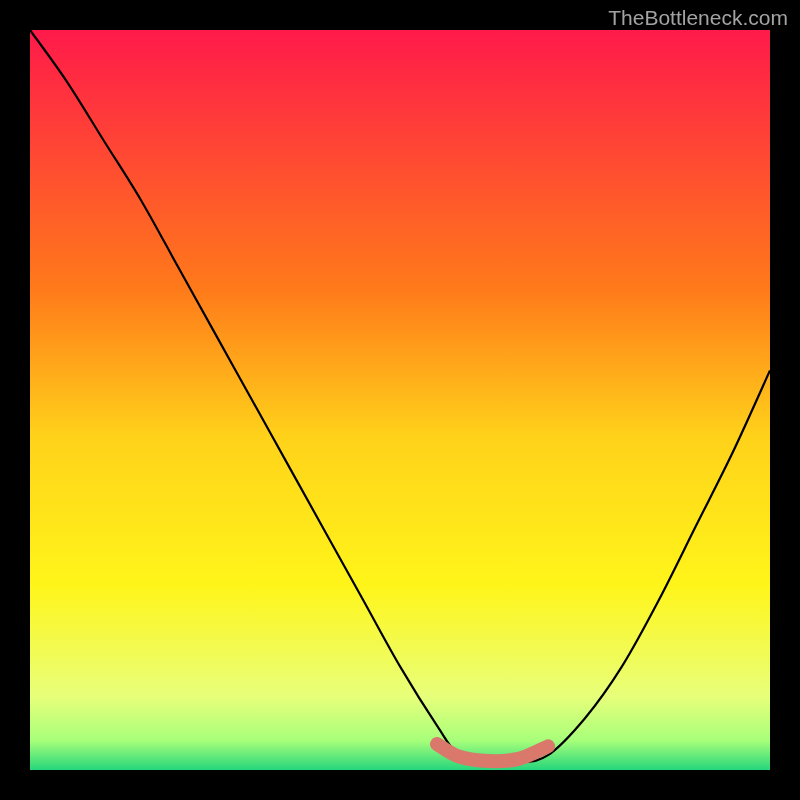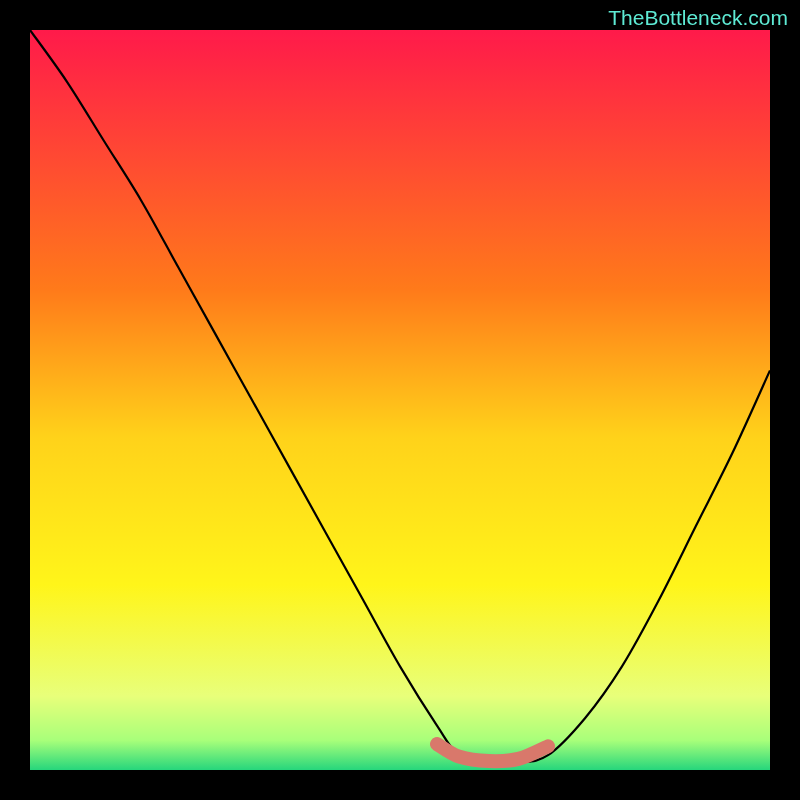--- a/index.html
+++ b/index.html
@@ -8,21 +8,21 @@
     height: 800px;
     background: #000;
     position: relative;
     font-family: Arial, sans-serif;
     overflow: hidden;
   }
   .watermark {
     position: absolute;
     top: 6px;
     right: 12px;
-    color: #5eead4;
+    color: #a3a3a3;
     font-size: 21px;
     font-weight: 500;
     z-index: 10;
   }
   .plot-area {
     position: absolute;
     left: 30px;
     top: 30px;
     width: 740px;
     height: 740px;

